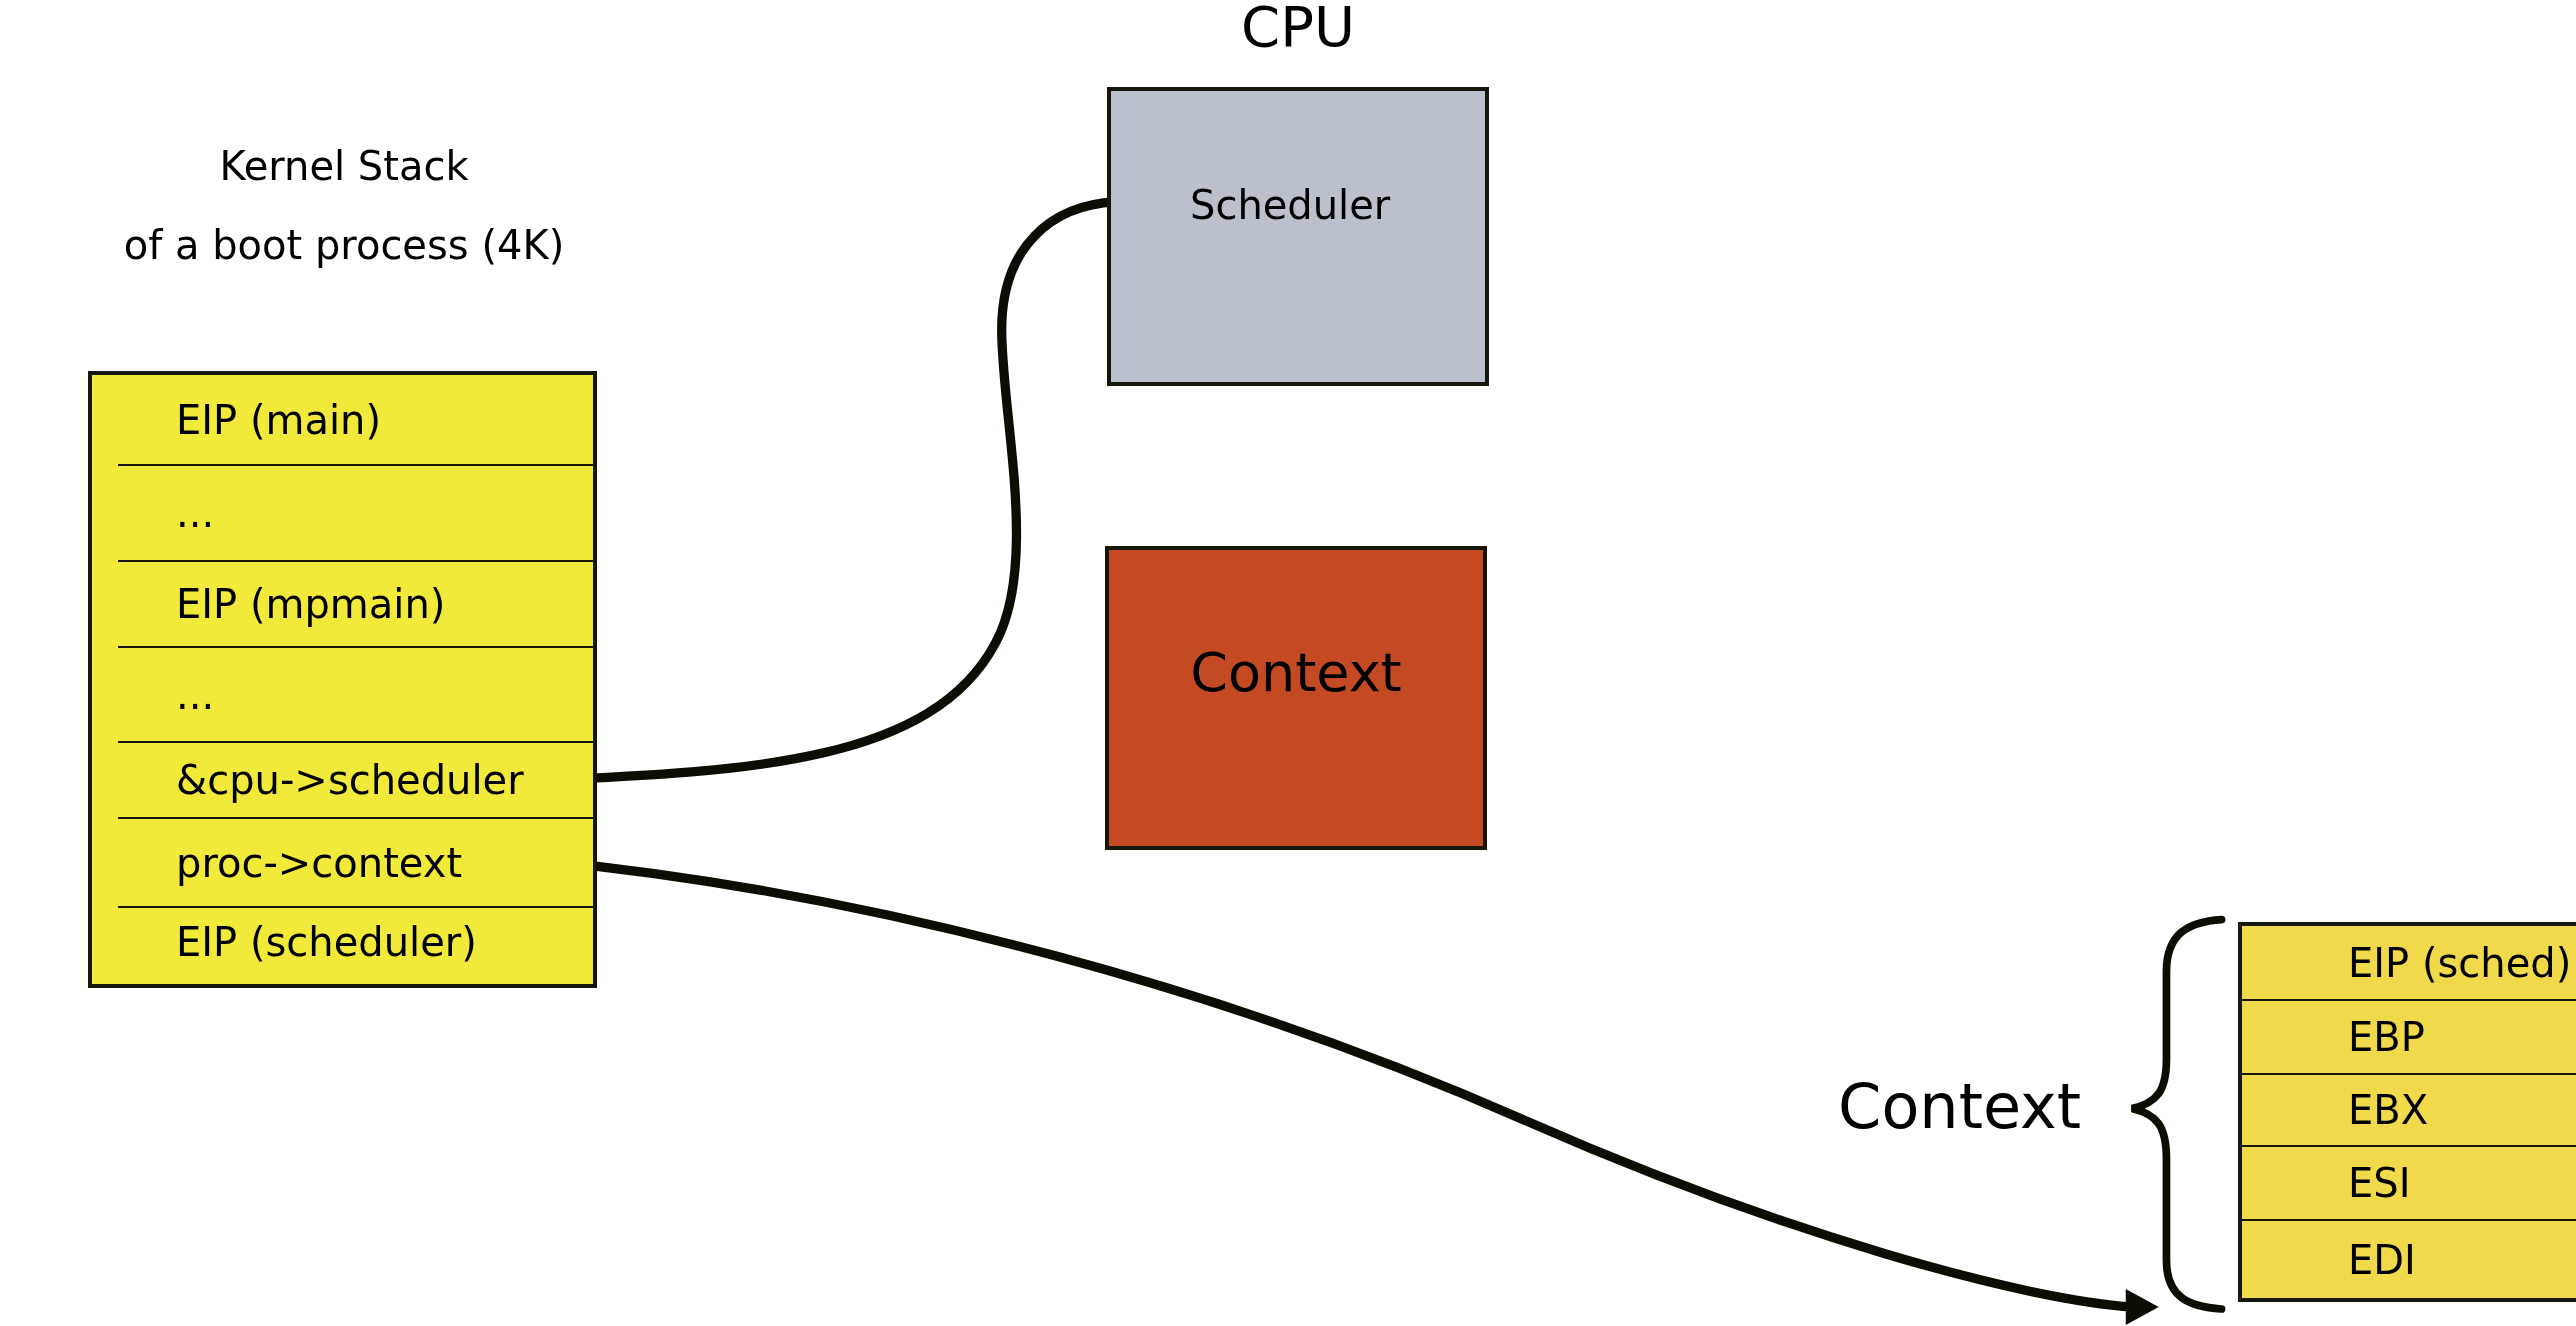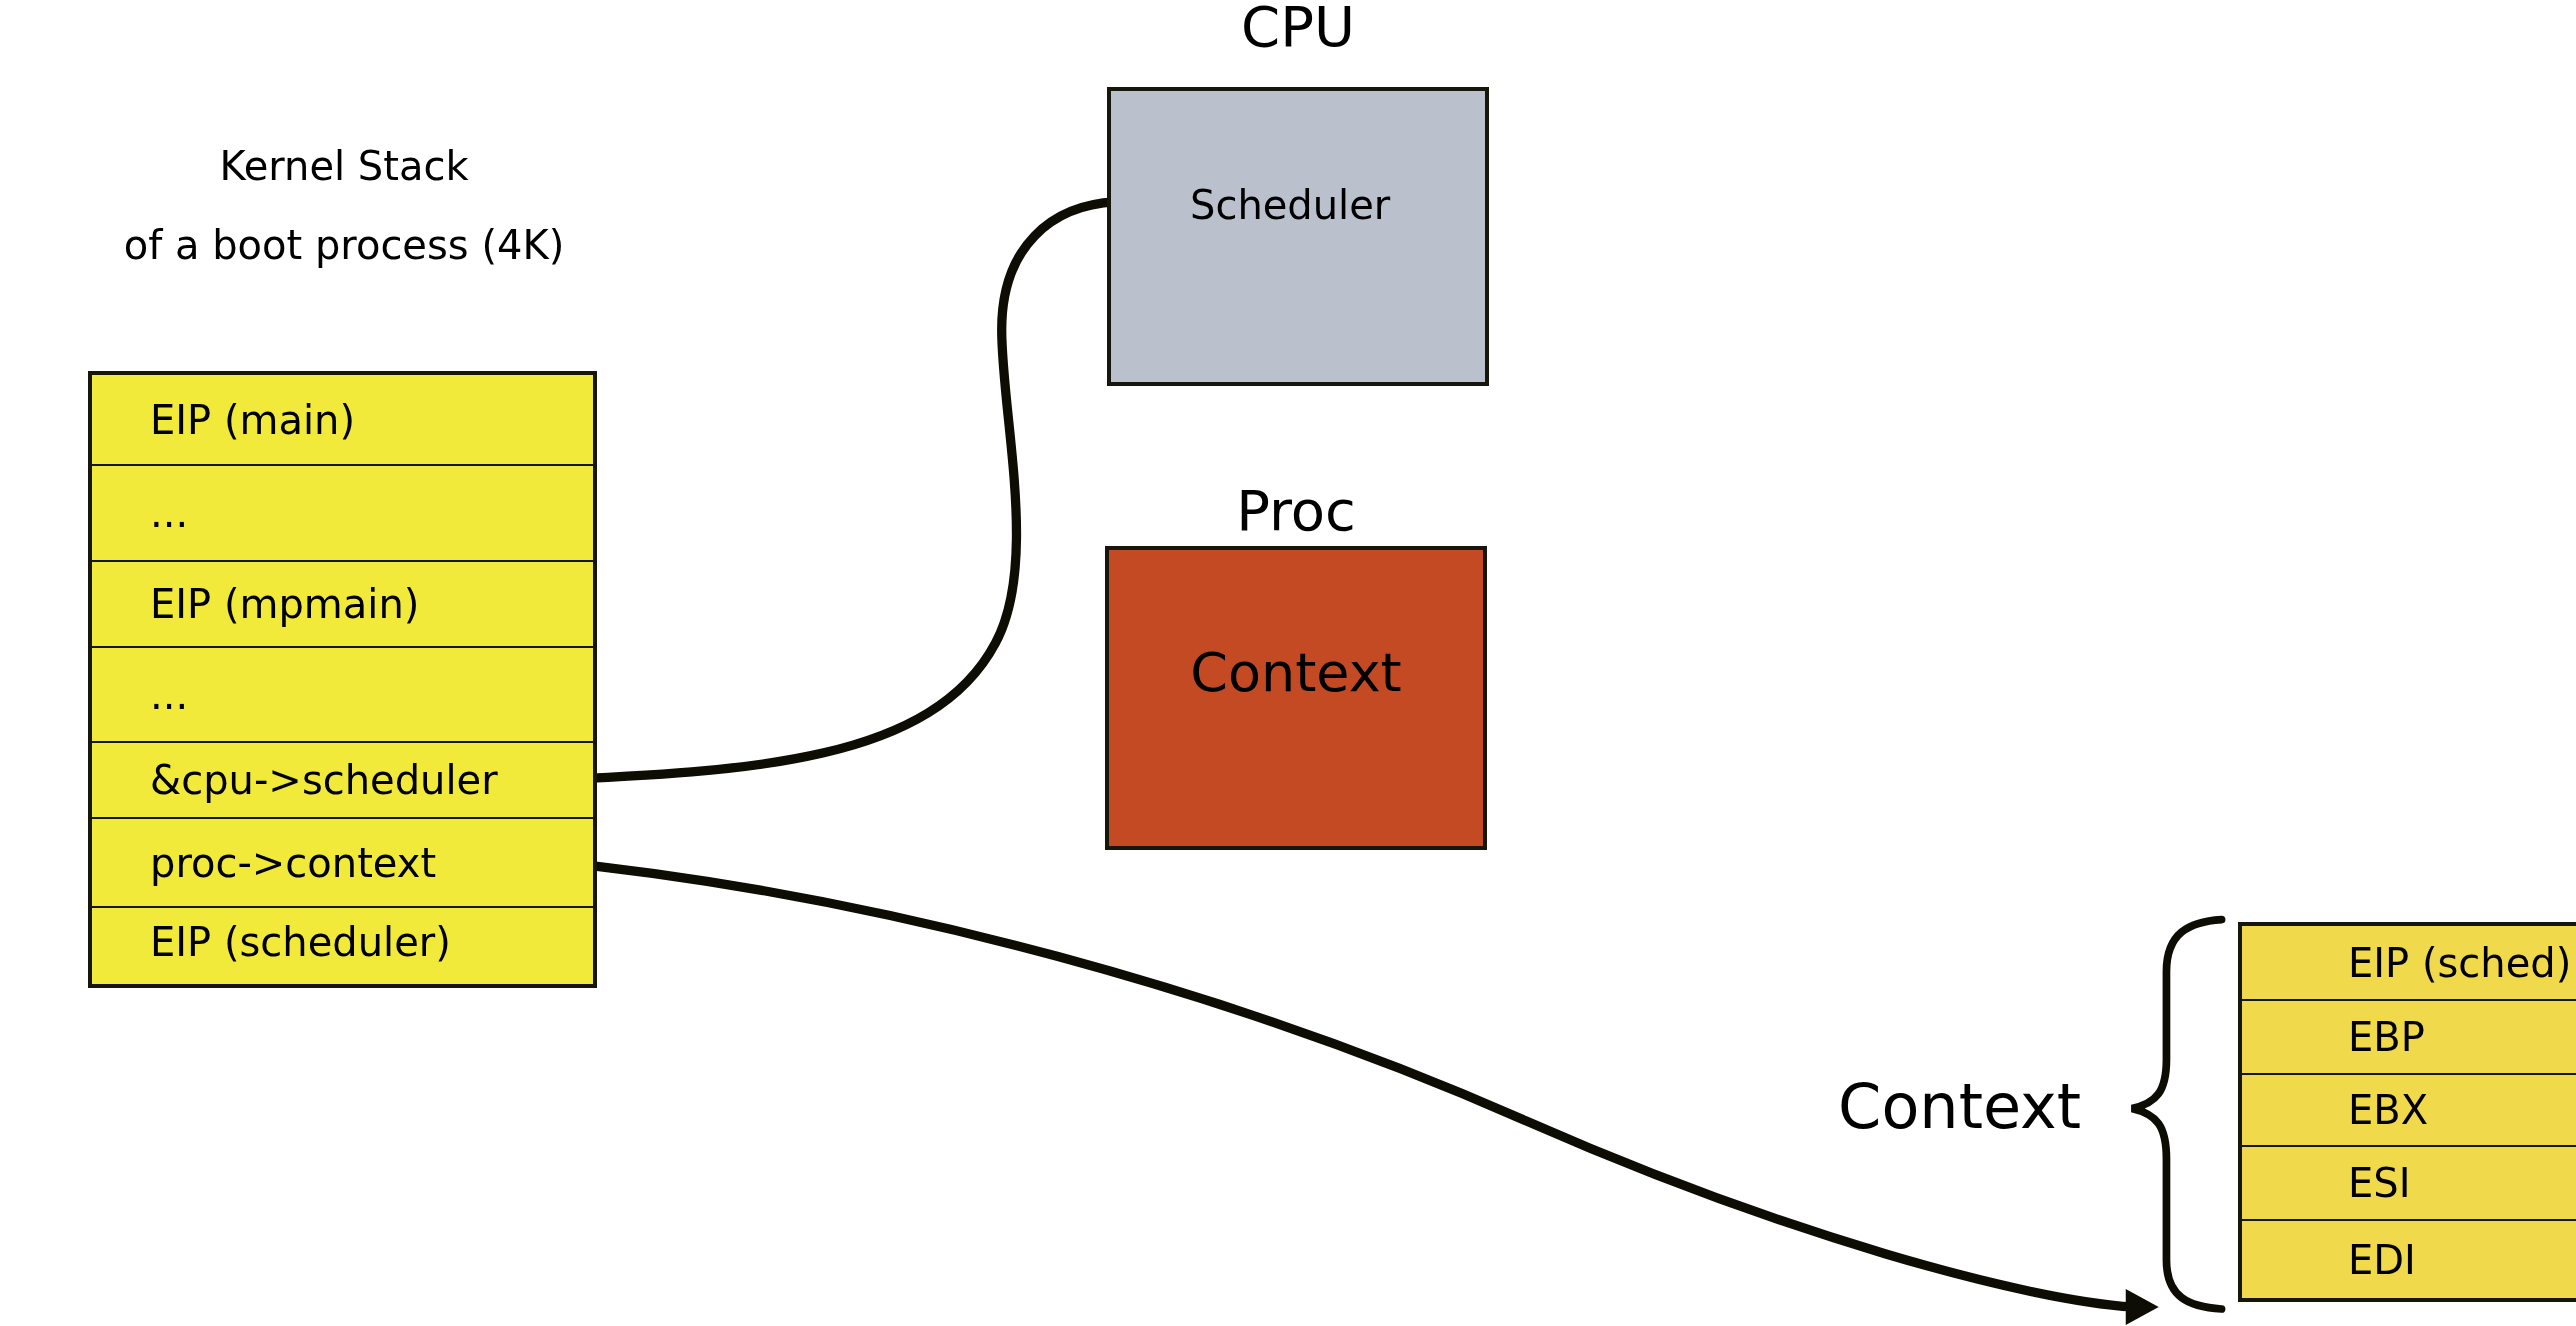--- a/index.html
+++ b/index.html
@@ -52,35 +52,34 @@
     <polygon points="4190,2537 4126,2502 4126,2572" fill="#0d0d04"></polygon>
 
     <path d="M 4312 1785 C 4248 1789 4205 1812 4205 1886 L 4205 2056 C 4205 2118 4186 2141 4138 2152 C 4186 2163 4205 2186 4205 2250 L 4205 2446 C 4205 2518 4248 2537 4312 2541" fill="none" stroke-width="15" stroke-linecap="round" stroke="#0d0d04"></path>
   </svg>
 
   <div class="title">
     <div>Kernel Stack</div>
     <div>of a boot process (4K)</div>
   </div>
 
-  <div class="stack-table" style="background: rgb(242, 234, 58);">
+  <div class="stack-table" style="background: rgb(242, 234, 58); padding-left: 26px;">
     <div class="srow" style="height:91px">EIP (main)</div>
     <div class="srow" style="height:96px">...</div>
     <div class="srow" style="height:86px">EIP (mpmain)</div>
     <div class="srow" style="height:95px">...</div>
     <div class="srow" style="height:76px">&amp;cpu-&gt;scheduler</div>
     <div class="srow" style="height:89px">proc-&gt;context</div>
     <div class="srow" style="height:68px">EIP (scheduler)</div>
   </div>
 
   <div class="caption cpu-caption">CPU</div>
   <div class="box cpu-box" style="background: rgb(186, 193, 205);"></div>
   <div class="sched-label">Scheduler</div>
 
-  <div class="caption proc-caption">Proc</div>
   <div class="box proc-box" style="background: rgb(196, 74, 36);"></div>
   <div class="proc-context-label">Context</div>
 
   <div class="big-context-label">Context</div>
 
   <div class="context-table" style="background: rgb(240, 217, 74);">
     <div class="crow" style="height:75px">EIP (sched)</div>
     <div class="crow" style="height:74px">EBP</div>
     <div class="crow" style="height:72px">EBX</div>
     <div class="crow" style="height:74px">ESI</div>

